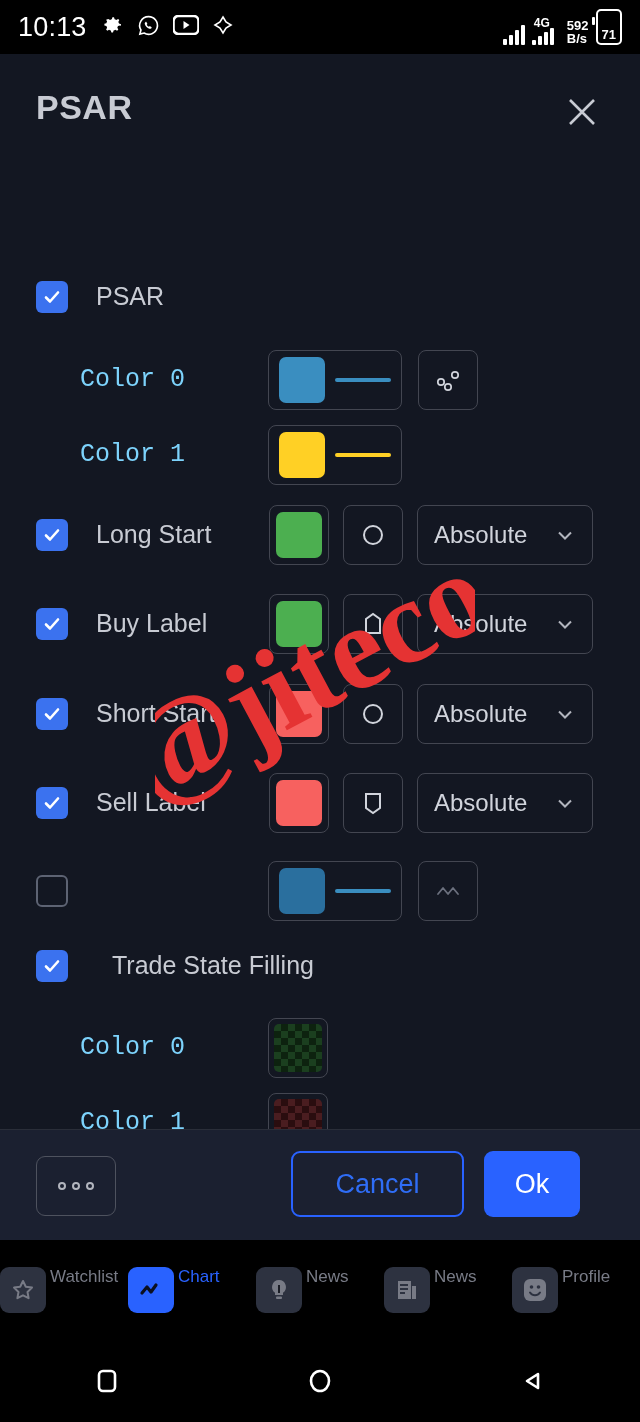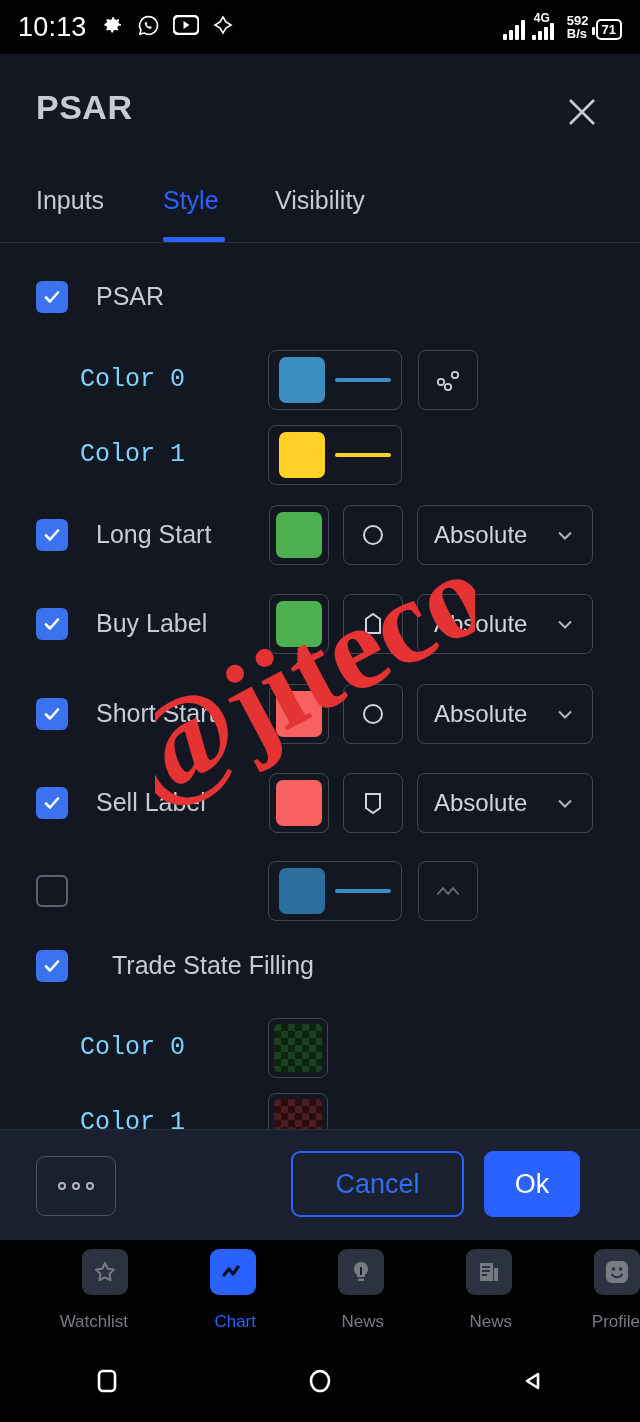--- a/index.html
+++ b/index.html
@@ -25,21 +25,21 @@
   .bars i:nth-child(1){height:6px} .bars i:nth-child(2){height:10px}
   .bars i:nth-child(3){height:15px} .bars i:nth-child(4){height:20px}
   .net { position: relative; display: flex; align-items: flex-end; gap: 2px; height: 26px; }
   .net .g { position: absolute; top: -2px; left: 2px; font-size: 12px; font-weight: 700; line-height: 1; }
   .net i { display: block; width: 4px; background: #fff; border-radius: 1px; }
   .net i:nth-child(2){height:5px} .net i:nth-child(3){height:9px}
   .net i:nth-child(4){height:13px} .net i:nth-child(5){height:17px}
   .speed { font-size: 13px; line-height: 13px; font-weight: 700; text-align: left; }
   .batt {
     border: 2px solid #fff; border-radius: 5px; padding: 0 4px;
-    font-size: 13px; font-weight: 700; line-height: 17px; height: 21px;
+    font-size: 13px; font-weight: 700; line-height: 17px; height: 36px;
     display: flex; align-items: flex-end; position: relative;
   }
   .batt::before { content:""; position:absolute; left:-6px; top:6px; width:3px; height:8px; background:#fff; border-radius:1px;}
 
   
   .dlg-header { position: absolute; top: 54px; left: 0; width: 640px; height: 116px; }
   .dlg-title {
     position: absolute; left: 36px; top: 34px;
     font-size: 34px; font-weight: 700; color: #c8cbd3; letter-spacing: .5px;
   }
@@ -107,21 +107,21 @@
     position: absolute; top: 21px; height: 66px; border-radius: 9px;
     display: flex; align-items: center; justify-content: center;
     font-size: 27px; cursor: pointer;
   }
   .btn-cancel { left: 291px; width: 173px; border: 2px solid #2962ff; color: #2f6df6; background: transparent; }
   .btn-ok { left: 484px; width: 96px; background: #2962ff; color: #fff; }
 
   
   .bottomnav { position: absolute; top: 1240px; left: 0; width: 640px; height: 100px; background: #000;
                display: flex; align-items: center; }
-  .navitem { flex: 1; display: flex; flex-direction: column; align-items: flex-end; gap: 17px; cursor: pointer; }
+  .navitem { flex: 1; display: flex; flex-direction: row; align-items: flex-start; gap: 4px; cursor: pointer; }
   .navicon { width: 46px; height: 46px; border-radius: 9px; background: #2d3240;
              display: flex; align-items: center; justify-content: center; }
   .navitem.active .navicon { background: #2962ff; }
   .navlabel { font-size: 17px; color: #787b86; }
   .navitem.active .navlabel { color: #2962ff; }
 
   
   .androidnav { position: absolute; top: 1340px; left: 0; width: 640px; height: 82px; background: #000;
                 display: flex; align-items: center; }
   .anav { flex: 1; display: flex; align-items: center; justify-content: center; cursor: pointer; }
@@ -191,26 +191,20 @@
 
   <div class="dlg-header">
     <div class="dlg-title">PSAR</div>
     <div class="close-btn">
       <svg width="44" height="44" viewBox="0 0 44 44" fill="none" stroke="#c8cbd3" stroke-width="2.6">
           <path d="M10 10l24 24M34 10L10 34"></path>
         </svg>
     </div>
   </div>
 
-  <div class="tabs">
-    <div class="tab" style="left:36px">Inputs</div>
-    <div class="tab active" style="left:163px">Style</div>
-    <div class="tab" style="left:275px">Visibility</div>
-    <div class="tab-underline" style="left:163px; width:62px"></div>
-  </div>
 
   <div class="body">
 
     <div class="row" style="top:9px">
       <span class="cb on" style="margin-left:36px">
         <svg width="20" height="20" viewBox="0 0 20 20" fill="none" stroke="#fff" stroke-width="2.6" stroke-linecap="round" stroke-linejoin="round">
             <path d="M4 10.5l4 4 8-9"></path>
           </svg>
       </span>
       <span class="row-label" style="margin-left:28px">PSAR</span>

